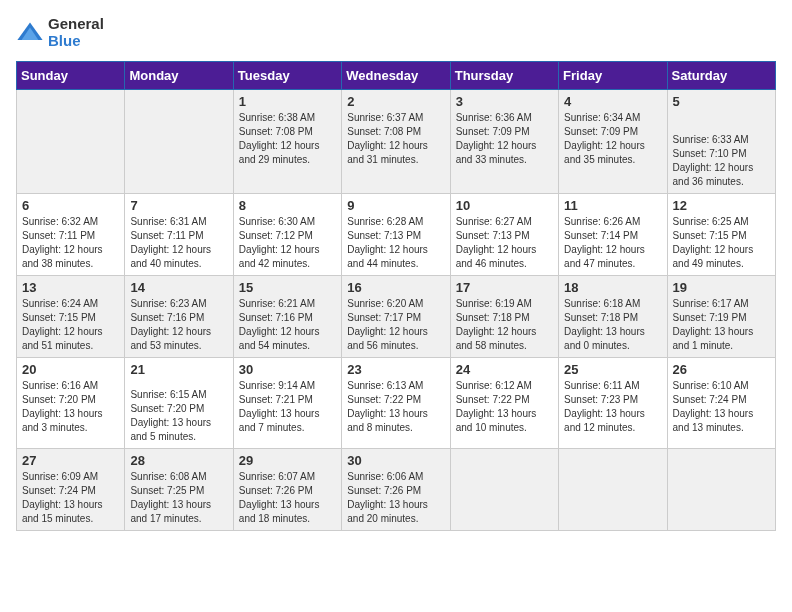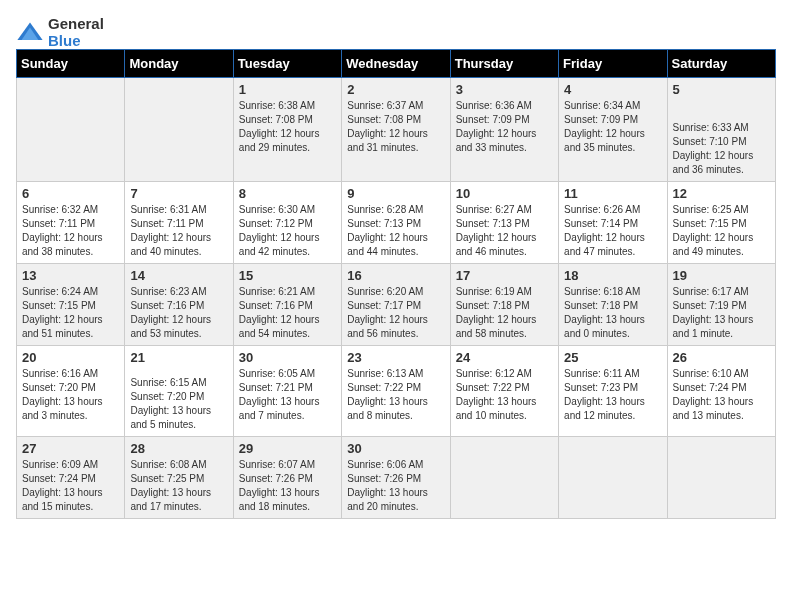--- a/index.html
+++ b/index.html
@@ -7,20 +7,21 @@
       font-family: Arial, sans-serif;
       background: #fff;
       width: 792px;
       min-height: 612px;
       padding: 16px;
     }
     .header {
       display: flex;
       justify-content: space-between;
       align-items: flex-start;
+      margin-bottom: 12px;
     }
     .logo {
       display: flex;
       align-items: center;
       gap: 4px;
     }
     .logo-text {
       display: flex;
       flex-direction: column;
       line-height: 1.1;
@@ -50,21 +51,21 @@
     .location {
       font-size: 14px;
       color: #555;
     }
     .calendar {
       width: 100%;
       border-collapse: collapse;
       border: 1px solid #ccc;
     }
     .calendar th {
-      background-color: #000000;
+      background-color: #4c1d95;
       color: #fff;
       font-size: 13px;
       font-weight: bold;
       padding: 6px 4px;
       text-align: left;
       border: 1px solid #2567b0;
     }
     .calendar td {
       border: 1px solid #ccc;
       vertical-align: top;
@@ -255,21 +256,21 @@
 Daylight: 13 hours and 3 minutes.</div>
         </td>
         <td>
           <span class="day-number">21</span>
           <div class="day-info" style="white-space: pre-line; margin-top: 11px;">Sunrise: 6:15 AM
 Sunset: 7:20 PM
 Daylight: 13 hours and 5 minutes.</div>
         </td>
         <td>
           <span class="day-number">30</span>
-          <div class="day-info" style="white-space: pre-line;">Sunrise: 6:05 AM
+          <div class="day-info" style="white-space: pre-line;">Sunrise: 9:14 AM
 Sunset: 7:21 PM
 Daylight: 13 hours and 7 minutes.</div>
         </td>
         <td>
           <span class="day-number">23</span>
           <div class="day-info" style="white-space: pre-line;">Sunrise: 6:13 AM
 Sunset: 7:22 PM
 Daylight: 13 hours and 8 minutes.</div>
         </td>
         <td>

